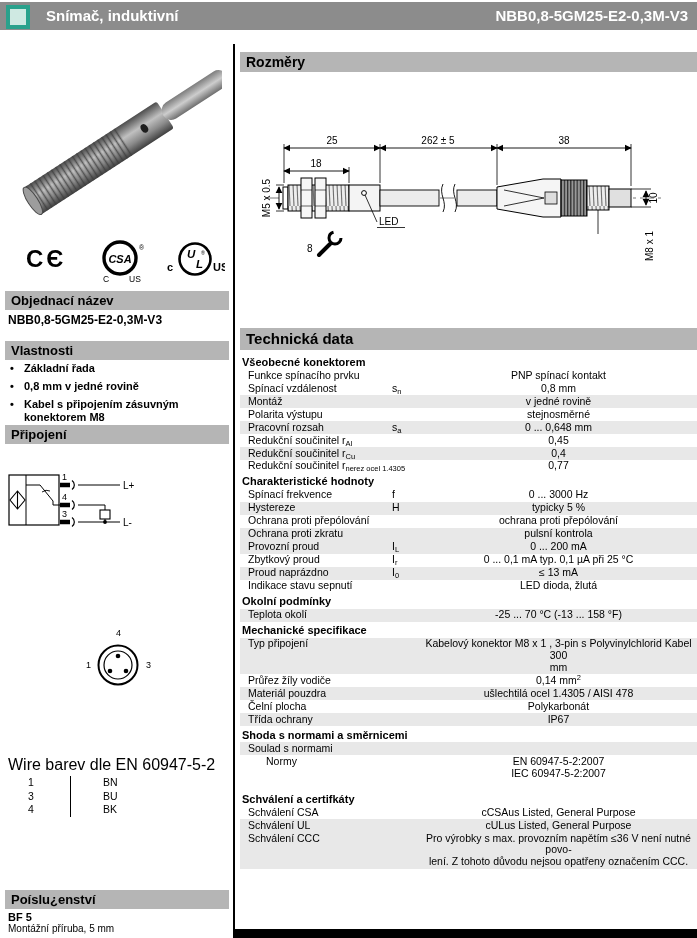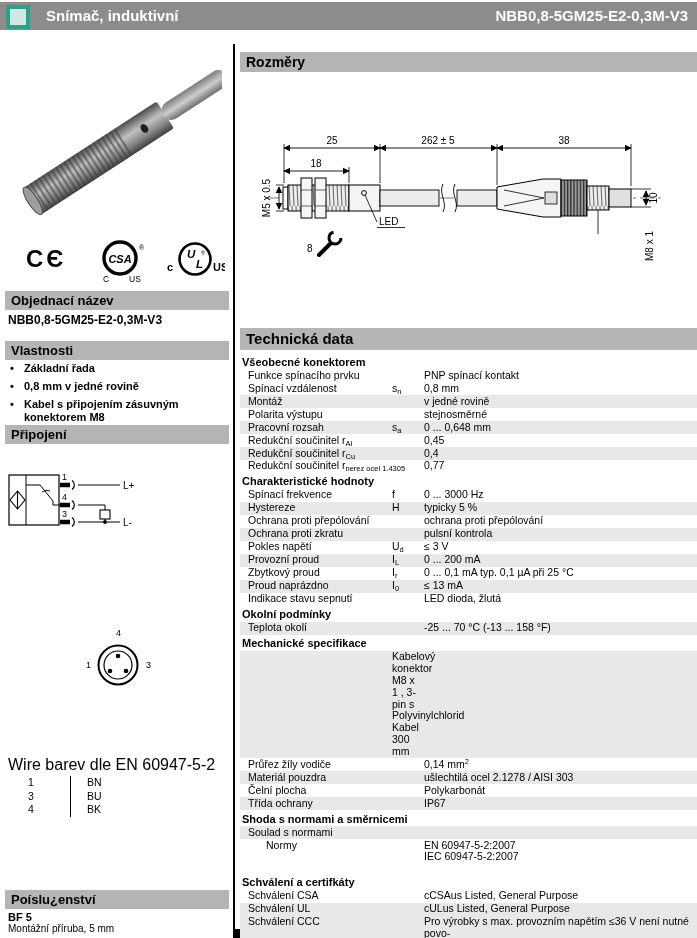--- a/index.html
+++ b/index.html
@@ -32,36 +32,36 @@
   .ce{position:absolute;left:16px;top:7px;font-size:24px;font-weight:bold;letter-spacing:3px;}
   .csa{position:absolute;left:88px;top:0;}
   .ul{position:absolute;right:0;top:2px;}
 
   .wiring{position:absolute;left:8px;top:470px;}
   .pinout{position:absolute;left:80px;top:626px;}
   .wirecap{position:absolute;left:8px;top:756px;font-size:16px;}
   .wiretable{position:absolute;left:28px;top:776px;font-size:10.5px;}
   .wiretable .wrow{display:flex;line-height:13.5px;}
   .wiretable .wpin{width:42px;}
-  .wiretable .wcol{border-left:1.3px solid #000;padding-left:16px;text-align:right;}
+  .wiretable .wcol{border-left:1.3px solid #000;padding-left:32px;text-align:right;}
 
   .accname{position:absolute;left:8px;top:911px;font-weight:bold;font-size:11px;}
   .accdesc{position:absolute;left:8px;top:923px;font-size:10px;}
 
   .dimsvg{position:absolute;left:243px;top:74px;}
 
   
   .techtable{position:absolute;left:240px;top:353px;width:457px;font-size:10.5px;}
   .tsec{font-weight:bold;font-size:11px;padding:2.5px 0 1.5px 2px;}
   .tsec.gap{margin-top:10px;}
   .trow{display:grid;grid-template-columns:152px 32px 1fr;padding:0.6px 0;line-height:11.8px;}
   .trow.shade{background:var(--row_shade);}
   .tlab{padding-left:8px;white-space:nowrap;}
   .tlab.ind{padding-left:26px;}
-  .tval{padding-right:4px;}
+  .tval{padding-right:4px;text-align:center;}
   sub{font-size:7.5px;vertical-align:-2px;line-height:0;}
   sup{font-size:7.5px;line-height:0;}
 
   svg text{font-family:"Liberation Sans",sans-serif;fill:#000;}
   .dimtxt{font-size:10px;}
   .smalltxt{font-size:9px;}
 </style>
 </head>
 <body>
 
@@ -336,25 +336,20 @@
       <div class="trow">
         <span class="tlab">Ochrana proti přepólování</span>
         <span class="tsym"></span>
         <span class="tval">ochrana proti přepólování</span>
       </div>
       <div class="trow shade">
         <span class="tlab">Ochrana proti zkratu</span>
         <span class="tsym"></span>
         <span class="tval">pulsní kontrola</span>
       </div>
-      <div class="trow">
-        <span class="tlab">Pokles napětí</span>
-        <span class="tsym">U<sub>d</sub></span>
-        <span class="tval">≤ 3 V</span>
-      </div>
       <div class="trow shade">
         <span class="tlab">Provozní proud</span>
         <span class="tsym">I<sub>L</sub></span>
         <span class="tval">0 ... 200 mA</span>
       </div>
       <div class="trow">
         <span class="tlab">Zbytkový proud</span>
         <span class="tsym">I<sub>r</sub></span>
         <span class="tval">0 ... 0,1 mA typ. 0,1 µA při 25 °C</span>
       </div>
@@ -369,32 +364,33 @@
         <span class="tval">LED dioda, žlutá</span>
       </div>
       <div class="tsec">Okolní podmínky</div>
       <div class="trow shade">
         <span class="tlab">Teplota okolí</span>
         <span class="tsym"></span>
         <span class="tval">-25 ... 70 °C (-13 ... 158 °F)</span>
       </div>
       <div class="tsec">Mechanické specifikace</div>
       <div class="trow shade">
+        <span class="tlab">Typ připojení</span>
         <span class="tsym"></span>
         <span class="tval">Kabelový konektor M8 x 1 , 3-pin s Polyvinylchlorid Kabel 300<br>mm</span>
       </div>
       <div class="trow">
         <span class="tlab">Průřez žíly vodiče</span>
         <span class="tsym"></span>
         <span class="tval">0,14 mm<sup>2</sup></span>
       </div>
       <div class="trow shade">
         <span class="tlab">Materiál pouzdra</span>
         <span class="tsym"></span>
-        <span class="tval">ušlechtilá ocel 2.1278 / AISI 303</span>
+        <span class="tval">ušlechtilá ocel 1.4305 / AISI 478</span>
       </div>
       <div class="trow">
         <span class="tlab">Čelní plocha</span>
         <span class="tsym"></span>
         <span class="tval">Polykarbonát</span>
       </div>
       <div class="trow shade">
         <span class="tlab">Třída ochrany</span>
         <span class="tsym"></span>
         <span class="tval">IP67</span>

